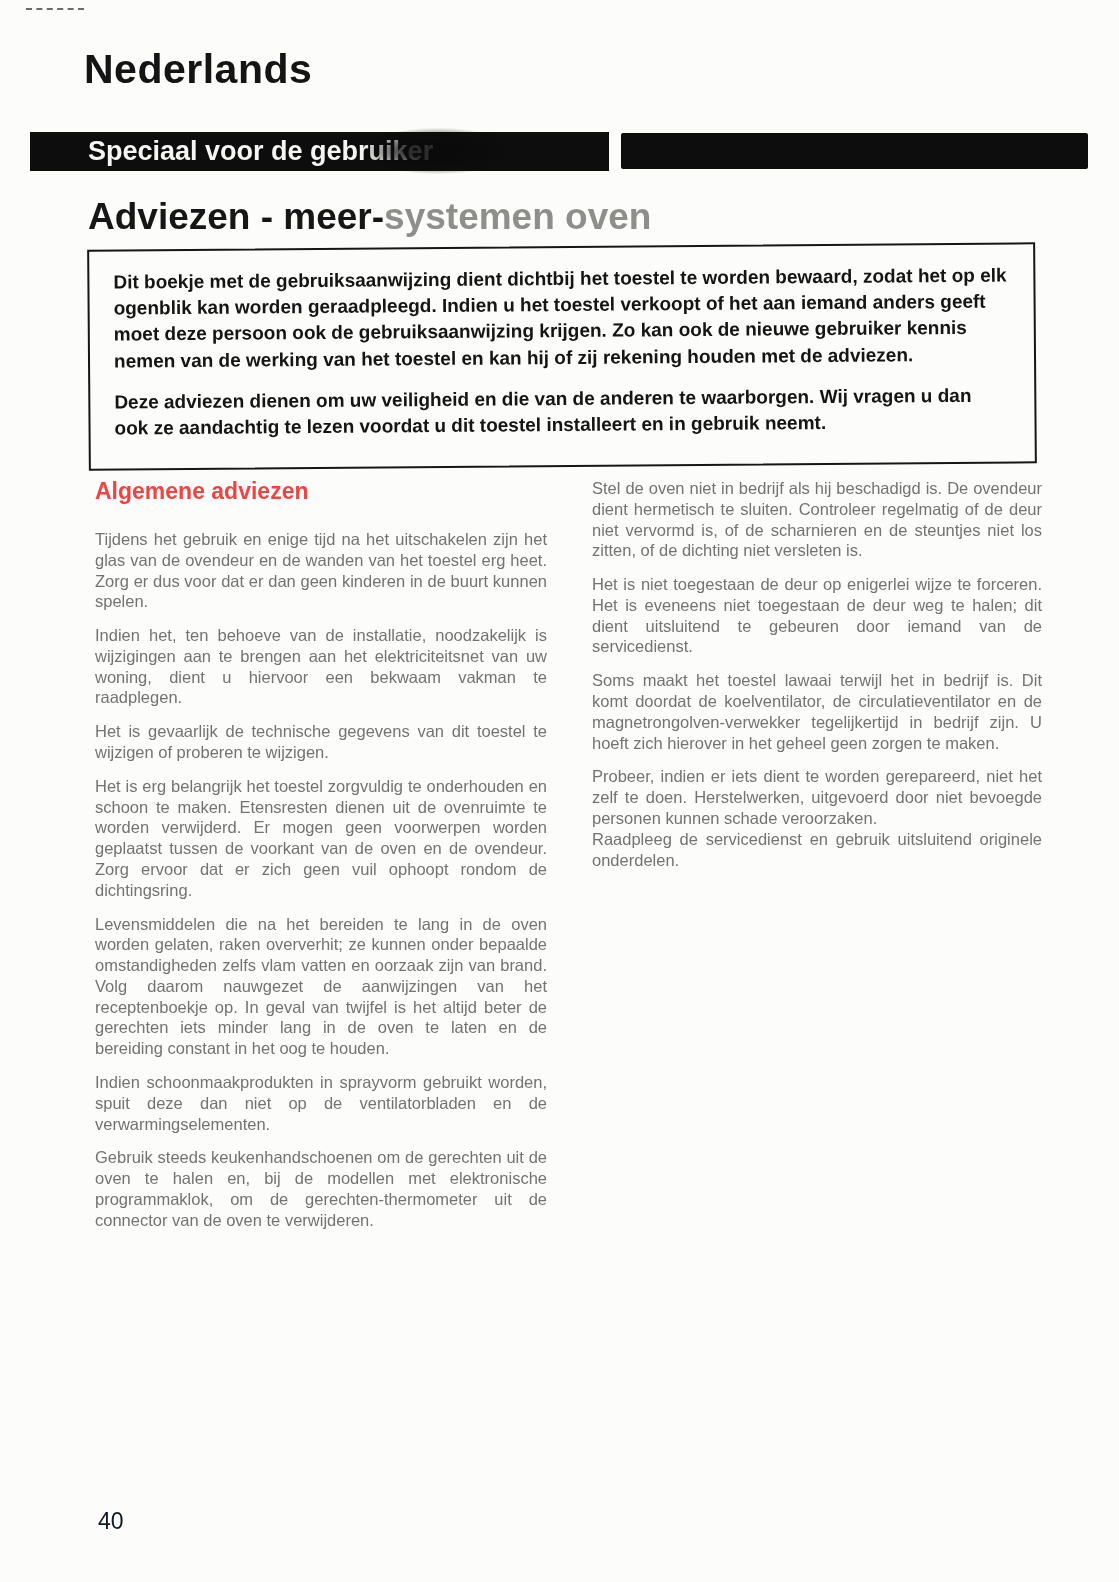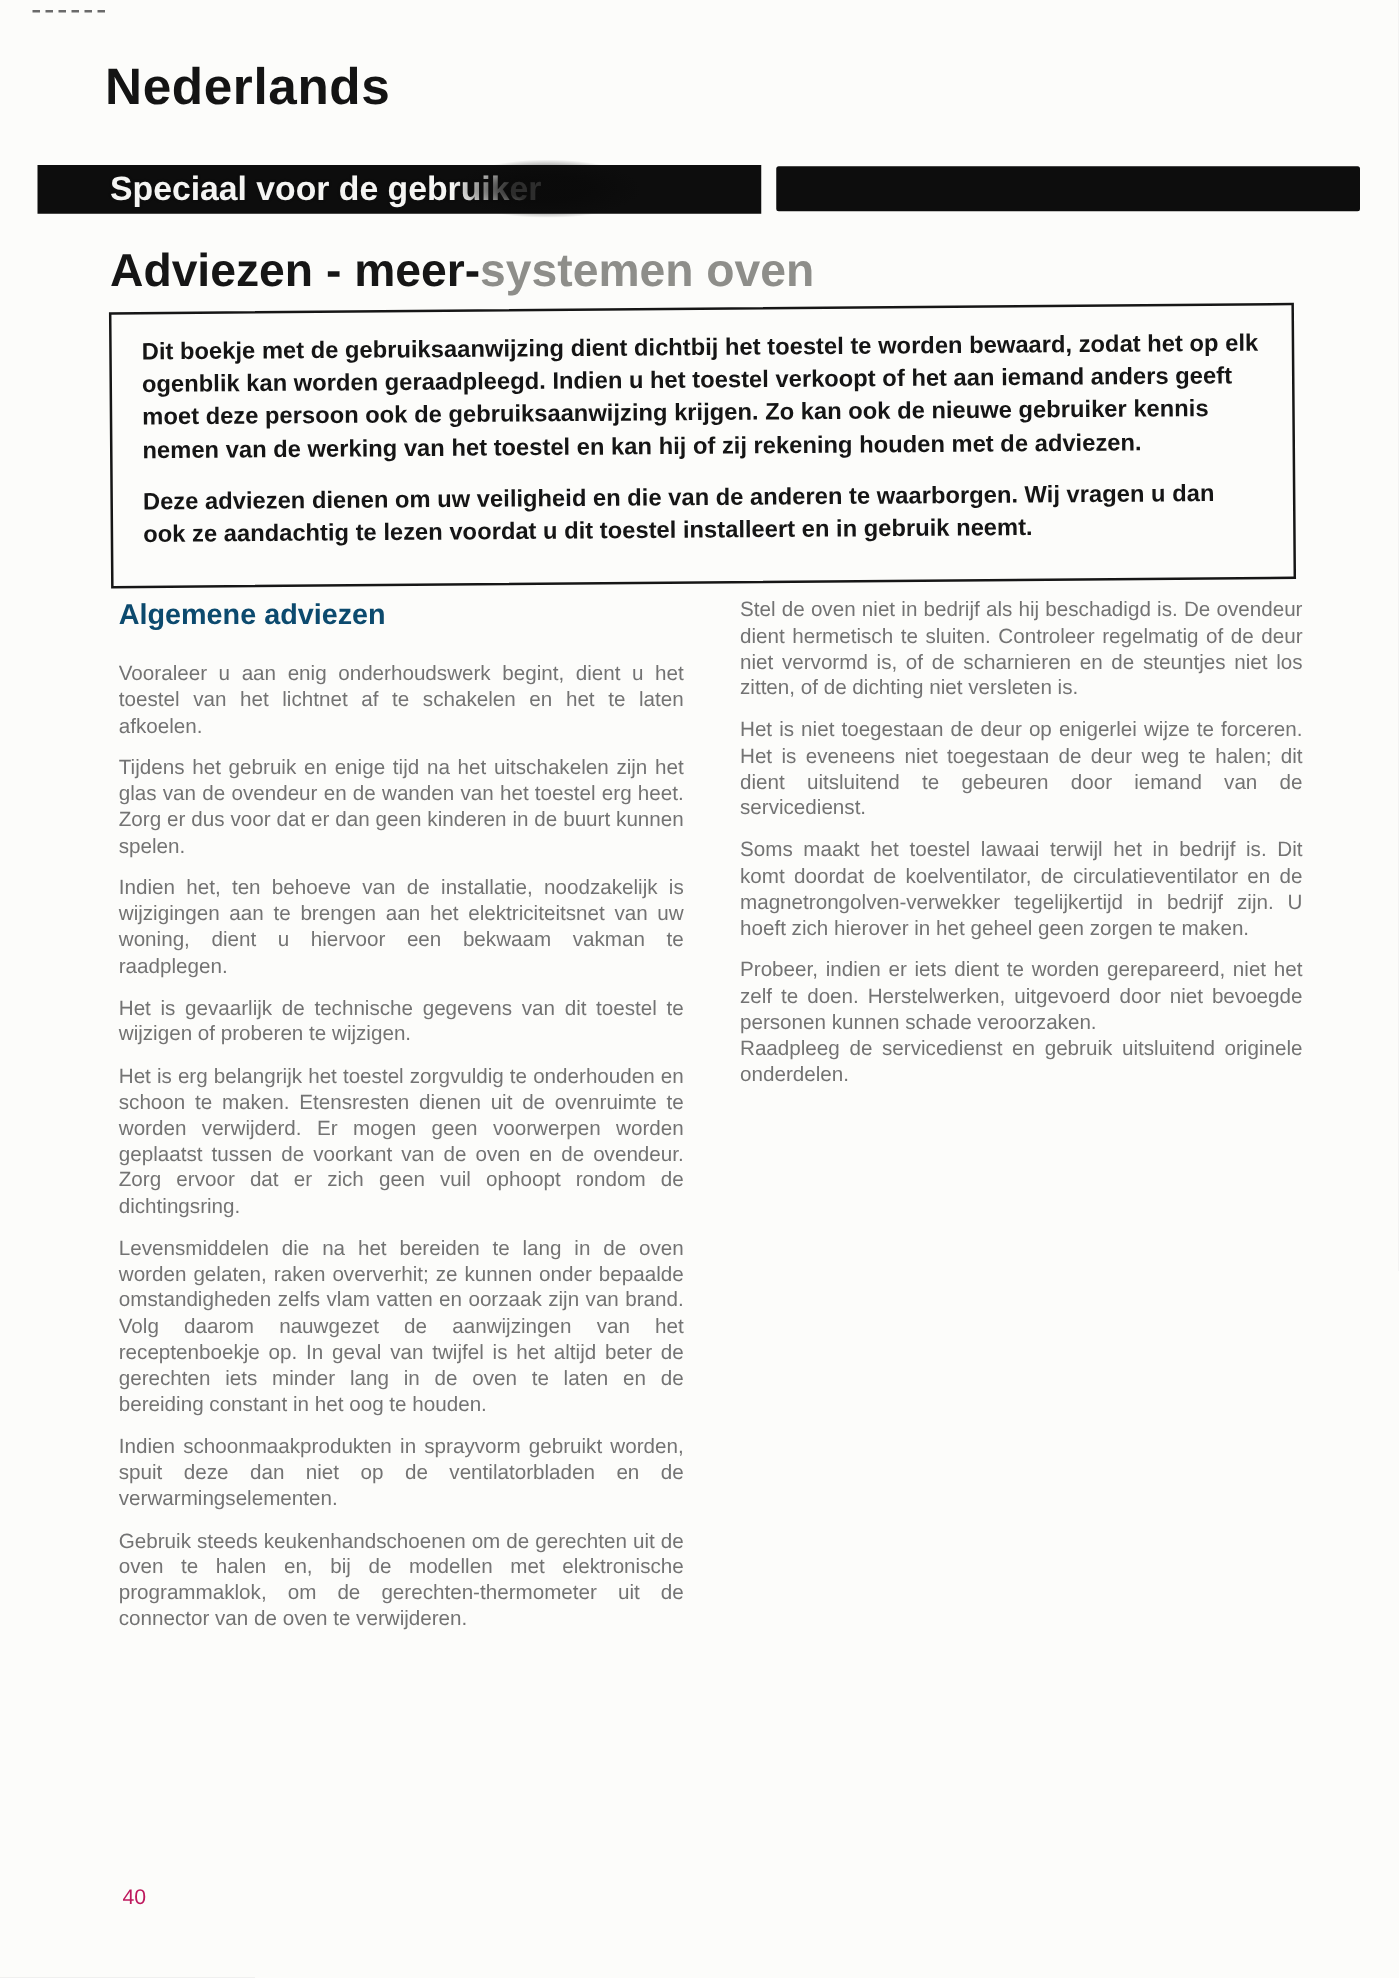--- a/index.html
+++ b/index.html
@@ -102,38 +102,38 @@
   .column {
     position: absolute;
     top: 478px;
   }
   .column.left  { left: 95px;  width: 452px; }
   .column.right { left: 592px; width: 450px; }
   .col-heading {
     font-size: 23px;
     font-weight: bold;
     margin: 0 0 24px 0;
-    color: #0c4a6e;
+    color: #ef4444;
   }
   .column p {
     margin: 0 0 13px 0;
     font-size: 16.5px;
     line-height: 1.26;
     text-align: justify;
     color: #737373;
   }
   .column p.no-gap {
     margin-top: -13px;
   }
   .page-number {
     position: absolute;
     left: 98px;
     top: 1508px;
-    font-size: 17px;
-    color: #be185d;
+    font-size: 23px;
+    color: #0f172a;
   }
 </style>
 </head>
 <body>
 
 <div class="page">
 
   <div class="corner-mark"></div>
 
   <div class="page-title">Nederlands</div>
@@ -146,21 +146,20 @@
 
   <div class="section-title"><span>Adviezen - meer-</span><span class="faded">systemen oven</span></div>
 
   <div class="notice-box">
     <p>Dit boekje met de gebruiksaanwijzing dient dichtbij het toestel te worden bewaard, zodat het op elk ogenblik kan worden geraadpleegd. Indien u het toestel verkoopt of het aan iemand anders geeft moet deze persoon ook de gebruiksaanwijzing krijgen. Zo kan ook de nieuwe gebruiker kennis nemen van de werking van het toestel en kan hij of zij rekening houden met de adviezen.</p>
     <p>Deze adviezen dienen om uw veiligheid en die van de anderen te waarborgen. Wij vragen u dan ook ze aandachtig te lezen voordat u dit toestel installeert en in gebruik neemt.</p>
   </div>
 
   <div class="column left">
     <h2 class="col-heading">Algemene adviezen</h2>
-    <p>Vooraleer u aan enig onderhoudswerk begint, dient u het toestel van het lichtnet af te schakelen en het te laten afkoelen.</p>
     <p>Tijdens het gebruik en enige tijd na het uitschakelen zijn het glas van de ovendeur en de wanden van het toestel erg heet. Zorg er dus voor dat er dan geen kinderen in de buurt kunnen spelen.</p>
     <p>Indien het, ten behoeve van de installatie, noodzakelijk is wijzigingen aan te brengen aan het elektriciteitsnet van uw woning, dient u hiervoor een bekwaam vakman te raadplegen.</p>
     <p>Het is gevaarlijk de technische gegevens van dit toestel te wijzigen of proberen te wijzigen.</p>
     <p>Het is erg belangrijk het toestel zorgvuldig te onderhouden en schoon te maken. Etensresten dienen uit de ovenruimte te worden verwijderd. Er mogen geen voorwerpen worden geplaatst tussen de voorkant van de oven en de ovendeur. Zorg ervoor dat er zich geen vuil ophoopt rondom de dichtingsring.</p>
     <p>Levensmiddelen die na het bereiden te lang in de oven worden gelaten, raken oververhit; ze kunnen onder bepaalde omstandigheden zelfs vlam vatten en oorzaak zijn van brand. Volg daarom nauwgezet de aanwijzingen van het receptenboekje op. In geval van twijfel is het altijd beter de gerechten iets minder lang in de oven te laten en de bereiding constant in het oog te houden.</p>
     <p>Indien schoonmaakprodukten in sprayvorm gebruikt worden, spuit deze dan niet op de ventilatorbladen en de verwarmingselementen.</p>
     <p>Gebruik steeds keukenhandschoenen om de gerechten uit de oven te halen en, bij de modellen met elektronische programmaklok, om de gerechten-thermometer uit de connector van de oven te verwijderen.</p>
   </div>
 
   <div class="column right">

